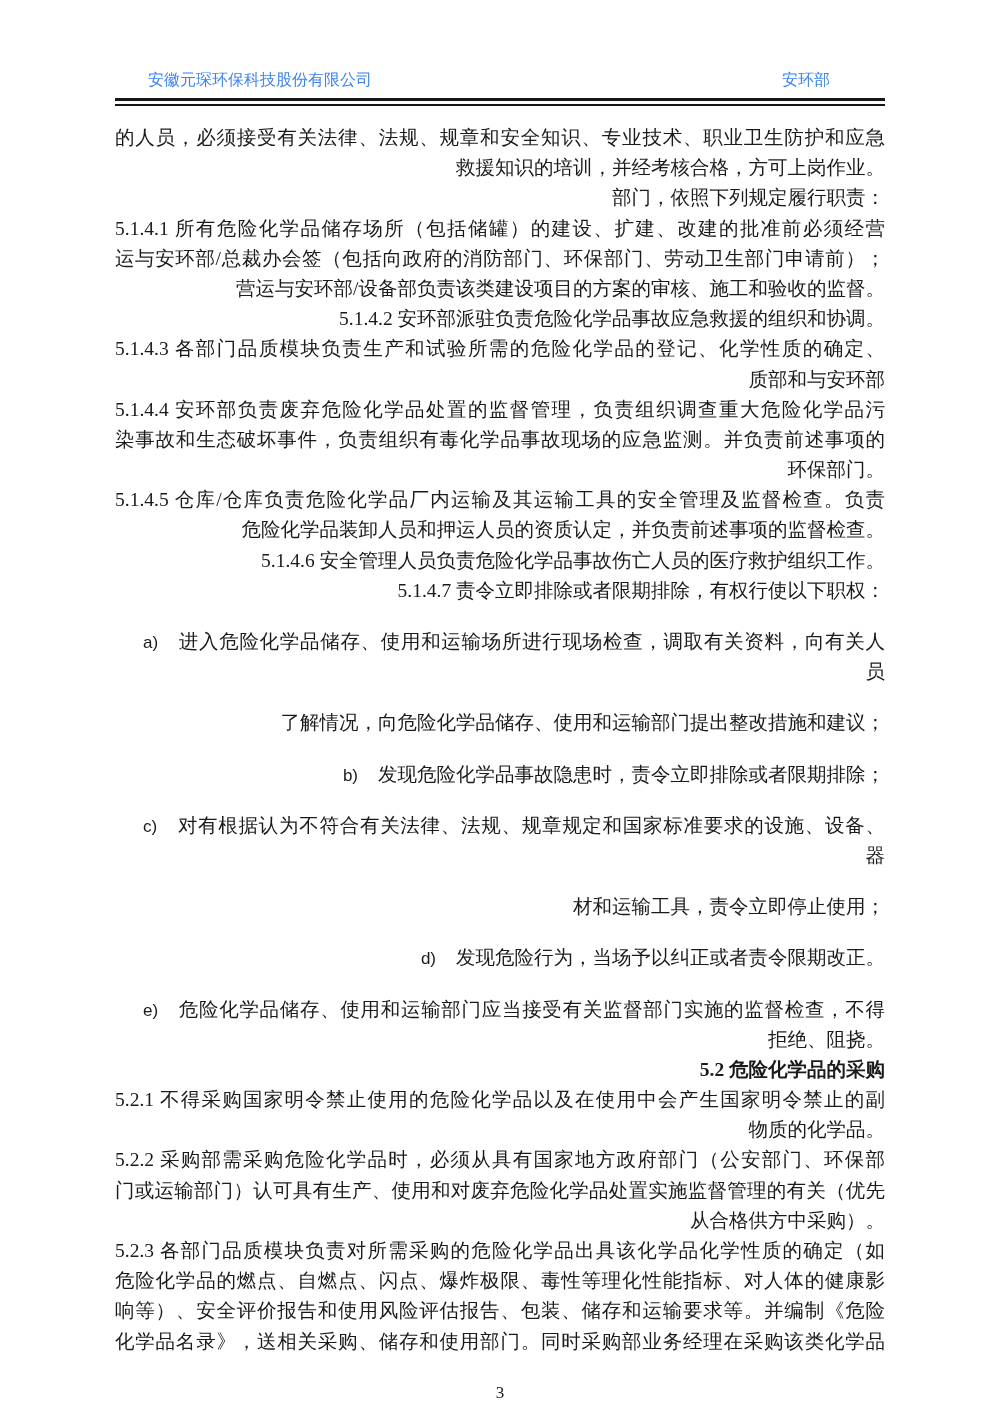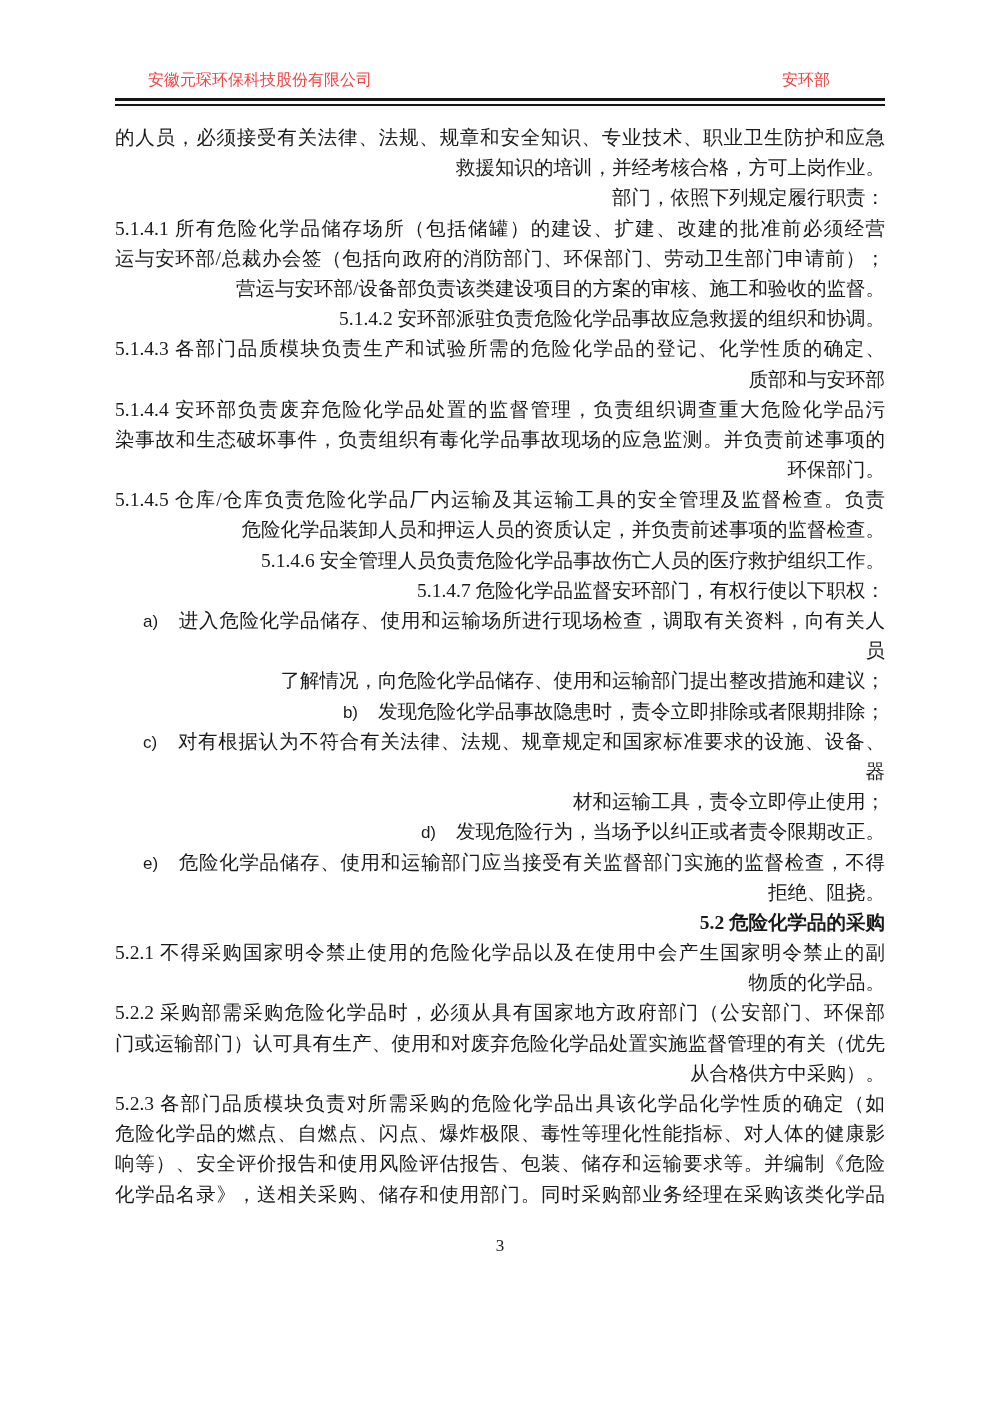--- a/index.html
+++ b/index.html
@@ -19,21 +19,21 @@
     overflow: hidden;
   }
   .header {
     display: flex;
     justify-content: space-between;
     align-items: flex-end;
     padding-top: 70px;
     padding-bottom: 7px;
     font-family: "Liberation Sans", "DejaVu Sans", sans-serif;
     font-size: 16px;
-    color: #ef4444;
+    color: #3b82f6;
   }
   .header .company { margin-left: 33px; }
   .header .department { margin-right: 55px; }
   .header-rule {
     height: 3px;
     border-top: 3px solid #161616;
     border-bottom: 2px solid #161616;
   }
   .doc-body {
     margin-top: 17px;
@@ -45,21 +45,21 @@
     height: 30.2px;
     text-align: right;
     white-space: normal;
     overflow: hidden;
   }
   .line.fill {
     text-align: justify;
     text-align-last: justify;
     text-justify: inter-character;
   }
-  .line.indent { padding-left: 28px; }
+  .line.indent { padding-left: 28px; margin-top: 21px; }
   .line.bold { font-weight: bold; }
   .line .label {
     margin-right: 20px;
     font-family: "Liberation Sans", "DejaVu Sans", sans-serif;
     font-size: 17px;
   }
   .footer {
     margin-top: 26px;
     text-align: center;
     font-size: 17px;
@@ -84,21 +84,21 @@
       <div class="line"><span>营运与安环部/设备部负责该类建设项目的方案的审核、施工和验收的监督。</span></div>
       <div class="line"><span>5.1.4.2 安环部派驻负责危险化学品事故应急救援的组织和协调。</span></div>
       <div class="line fill"><span>5.1.4.3 各部门品质模块负责生产和试验所需的危险化学品的登记、化学性质的确定、</span></div>
       <div class="line"><span>质部和与安环部</span></div>
       <div class="line fill"><span>5.1.4.4 安环部负责废弃危险化学品处置的监督管理，负责组织调查重大危险化学品污</span></div>
       <div class="line fill"><span>染事故和生态破坏事件，负责组织有毒化学品事故现场的应急监测。并负责前述事项的</span></div>
       <div class="line"><span>环保部门。</span></div>
       <div class="line fill"><span>5.1.4.5 仓库/仓库负责危险化学品厂内运输及其运输工具的安全管理及监督检查。负责</span></div>
       <div class="line"><span>危险化学品装卸人员和押运人员的资质认定，并负责前述事项的监督检查。</span></div>
       <div class="line"><span>5.1.4.6 安全管理人员负责危险化学品事故伤亡人员的医疗救护组织工作。</span></div>
-      <div class="line"><span>5.1.4.7 危险化学品监督安环部门，有权行使以下职权：</span></div>
+      <div class="line"><span>5.1.4.7 责令立即排除或者限期排除，有权行使以下职权：</span></div>
       <div class="line fill indent"><span class="label">a)</span><span>进入危险化学品储存、使用和运输场所进行现场检查，调取有关资料，向有关人</span></div>
       <div class="line"><span>员</span></div>
       <div class="line indent"><span>了解情况，向危险化学品储存、使用和运输部门提出整改措施和建议；</span></div>
       <div class="line indent"><span class="label">b)</span><span>发现危险化学品事故隐患时，责令立即排除或者限期排除；</span></div>
       <div class="line fill indent"><span class="label">c)</span><span>对有根据认为不符合有关法律、法规、规章规定和国家标准要求的设施、设备、</span></div>
       <div class="line"><span>器</span></div>
       <div class="line indent"><span>材和运输工具，责令立即停止使用；</span></div>
       <div class="line indent"><span class="label">d)</span><span>发现危险行为，当场予以纠正或者责令限期改正。</span></div>
       <div class="line fill indent"><span class="label">e)</span><span>危险化学品储存、使用和运输部门应当接受有关监督部门实施的监督检查，不得</span></div>
       <div class="line"><span>拒绝、阻挠。</span></div>

